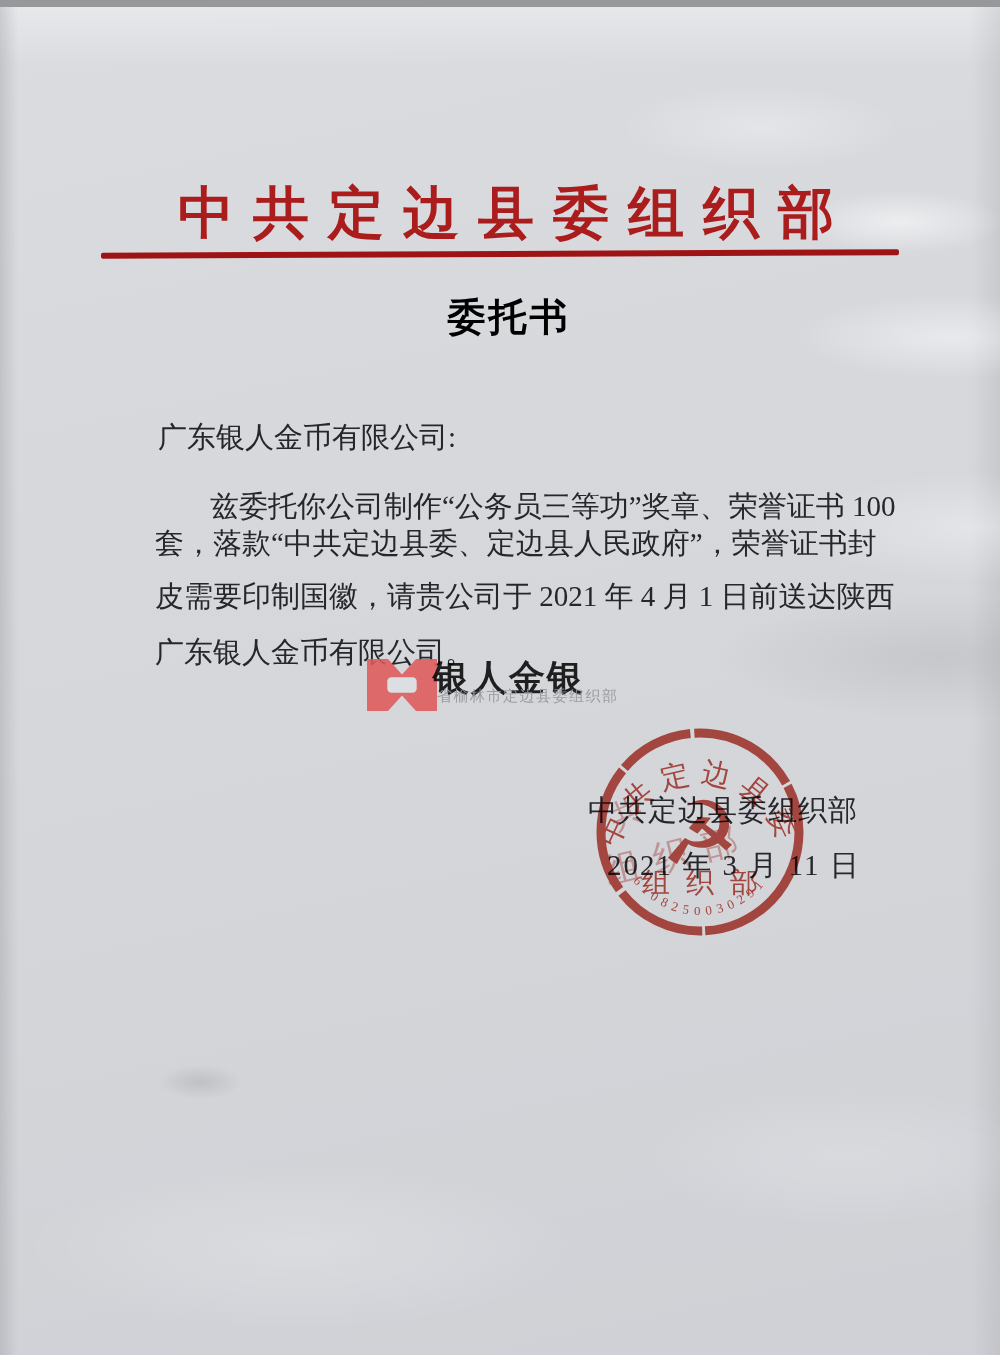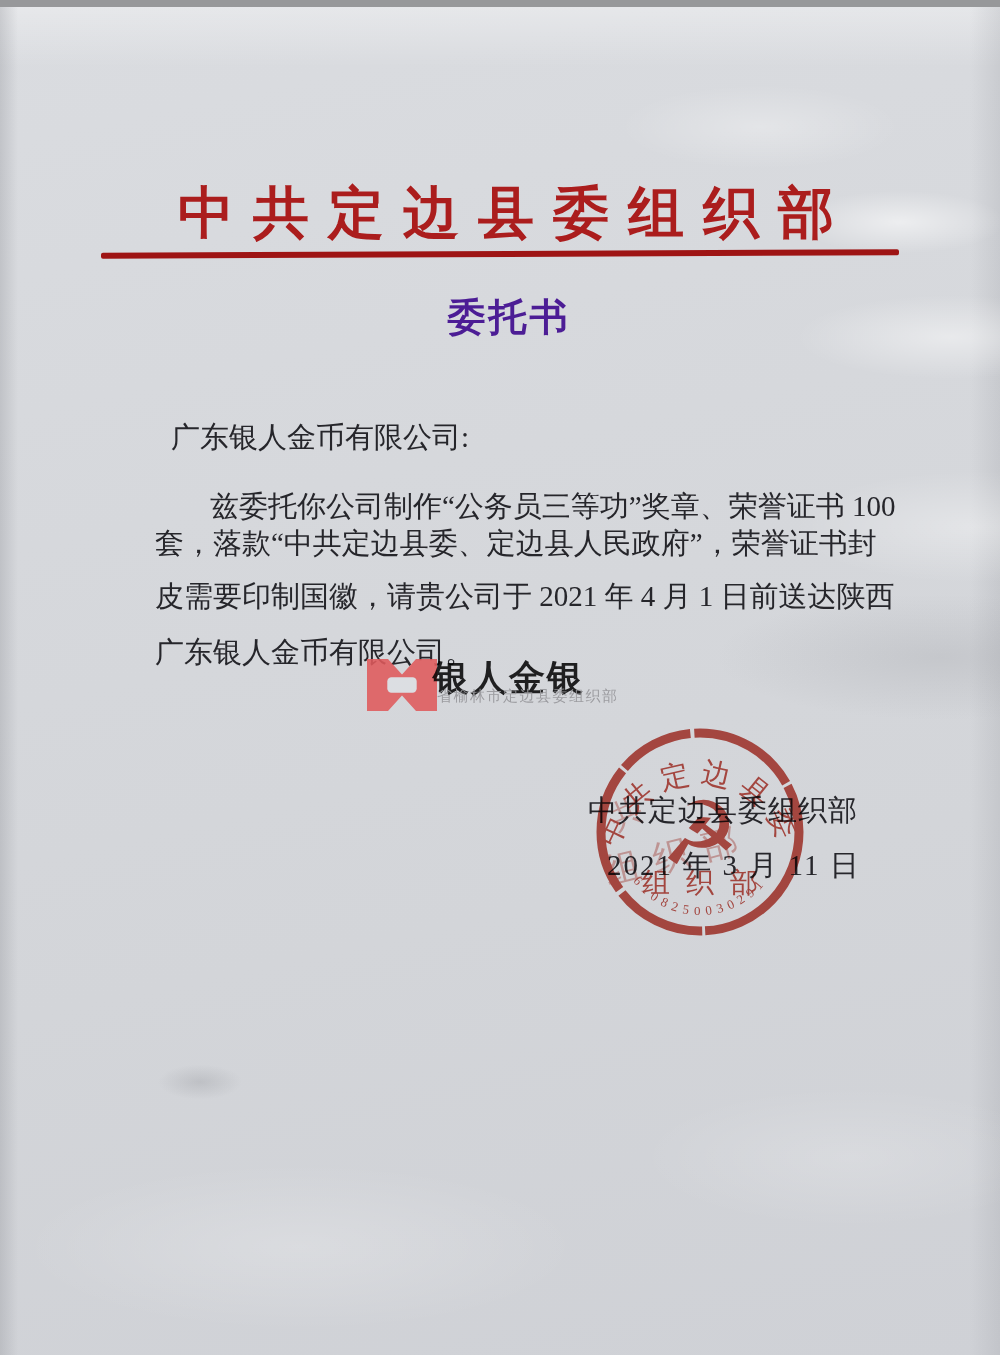--- a/index.html
+++ b/index.html
@@ -50,33 +50,33 @@
     background: #9e1414;
     border-radius: 2px;
     transform: rotate(-0.25deg);
   }
   .doc-type {
     position: absolute;
     top: 292px; left: 0; right: 0;
     text-align: center;
     font-size: 38px;
     font-weight: 600;
-    color: #4c1d95;
+    color: #000000;
     letter-spacing: 3px;
     text-indent: 18px;
     white-space: nowrap;
   }
   .bodyline {
     position: absolute;
     font-size: 29px;
     color: #26262b;
     white-space: nowrap;
     line-height: 1;
   }
-  .recipient   { left: 171px; top: 423px; text-align: right; }
+  .recipient   { left: 158px; top: 423px; text-align: right; }
   .line-p1     { left: 210px; top: 492px; }
   .line-p2     { left: 155px; top: 529px; }
   .line-p3     { left: 155px; top: 582px; text-align: right; }
   .line-p4     { left: 155px; top: 638px; }
   .signature   { left: 588px; top: 796px; letter-spacing: 1px; z-index: 3; }
   .dateline    { left: 607px; top: 851px; letter-spacing: 2px; z-index: 3; }
 
   .wm-logo {
     position: absolute;
     left: 367px; top: 659px;

